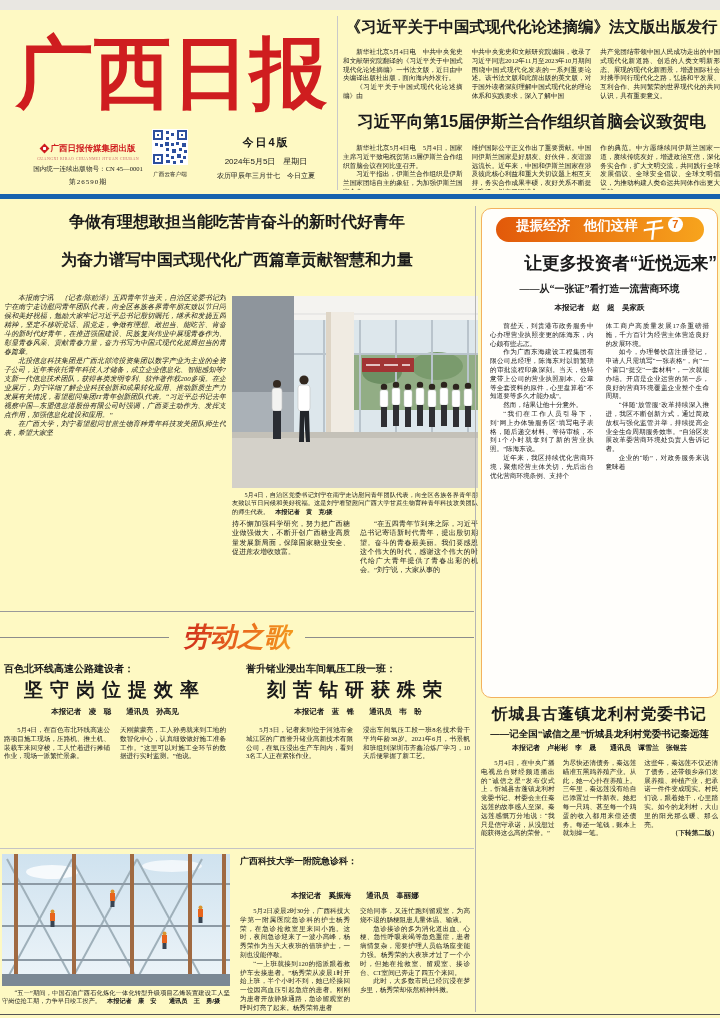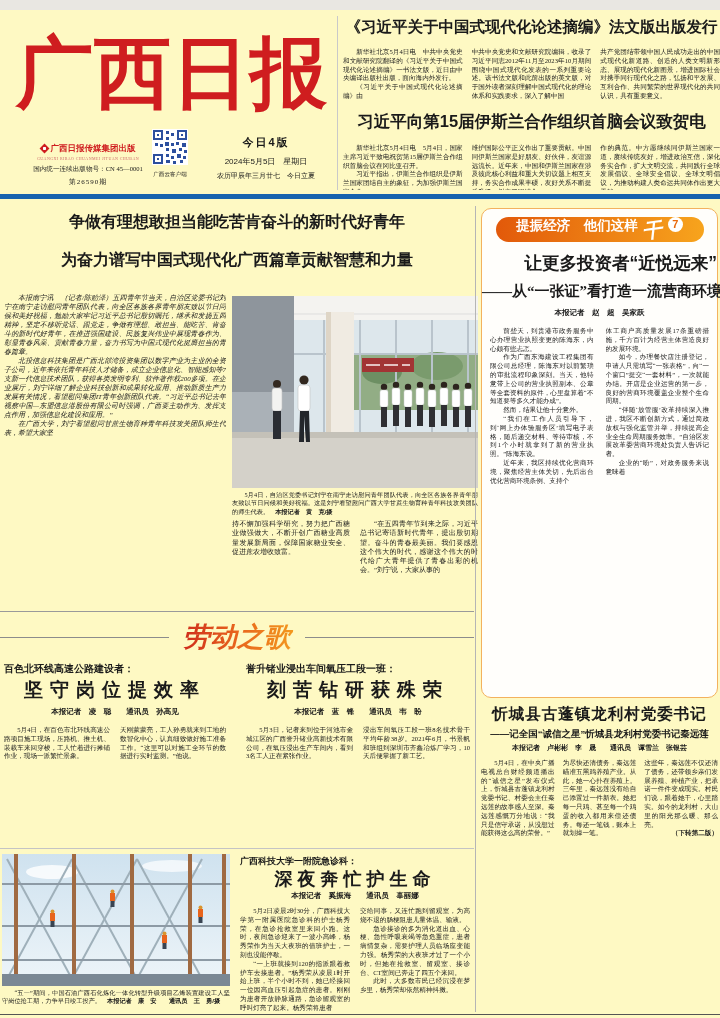--- a/index.html
+++ b/index.html
@@ -81,21 +81,21 @@
   
   .eco-box{left:481px;top:198px;width:237px;height:490px;border:1.5px solid #f3b25e;border-radius:10px;
            box-sizing:border-box;background:#fffefb;}
   .banner{width:208px;height:25px;margin:8px auto 0;border-radius:13px;display:flex;align-items:flex-start;justify-content:center;
           background:linear-gradient(90deg,#e2590a,#f7a41d);color:#fff;font-family:"Liberation Sans",sans-serif;
           font-weight:900;font-size:13.5px;white-space:nowrap;}
   .banner-gan{font-family:"DejaVu Serif",serif;font-style:italic;font-size:20px;margin:0 2px 0 4px;transform:rotate(-8deg);}
   .banner-circle{display:inline-block;width:15px;height:15px;border-radius:50%;background:#fff;color:#e86a0e;
                  font-size:11px;line-height:15px;text-align:center;font-weight:900;margin-left:4px;}
   .eco-title{margin-top:9px;text-align:right;font-family:"Liberation Sans",sans-serif;font-weight:900;font-size:17.5px;white-space:nowrap;}
-  .eco-sub{margin-top:7px;text-align:center;font-weight:bold;font-size:15px;white-space:nowrap;}
+  .eco-sub{margin-top:7px;text-align:center;font-weight:bold;font-size:10px;white-space:nowrap;}
   .eco-byline{margin-top:7px;text-align:center;font-family:"Liberation Sans",sans-serif;font-weight:bold;font-size:7.5px;}
   .eco-body{display:flex;gap:12px;margin:9px 8px 0;height:366px;}
 
   .mt-title{left:481px;top:694px;width:237px;text-align:center;font-weight:900;font-size:15.5px;letter-spacing:1px;white-space:nowrap;}
   .mt-sub{left:481px;top:718px;width:237px;text-align:center;font-family:"Liberation Sans",sans-serif;font-weight:bold;font-size:9.5px;white-space:nowrap;}
   .mt-byline{left:481px;top:733px;width:237px;text-align:center;font-family:"Liberation Sans",sans-serif;font-weight:bold;font-size:7px;white-space:nowrap;}
   .mt-body{left:481px;top:749px;width:237px;height:252px;gap:8px;}
   .mt-c3 p:last-child{text-indent:0;text-align:right;font-weight:bold;}
 
   
@@ -385,21 +385,20 @@
             <rect x="0" y="3" width="5" height="8" fill="#e8641c"></rect>
             <rect x="0.5" y="11" width="4" height="6" fill="#394452"></rect>
           </g>
       </g>
       <rect y="120" width="228" height="12" fill="#7b8894"></rect>
     </svg>
   </div>
   <div class="abs caption2"><span>“五一”期间，中国石油广西石化炼化一体化转型升级项目乙烯装置建设工人坚守岗位抢工期，力争早日竣工投产。</span><span class="credit">本报记者　康　安　　通讯员　王　勇/摄</span></div>
 
   <div class="abs sub-kicker night-k">广西科技大学一附院急诊科：</div>
-  <div class="abs sub-title night-t">深夜奔忙护生命</div>
   <div class="abs byline night-b">本报记者　奚振海　　通讯员　辜丽娜</div>
   <div class="abs cols night-body">
     <div class="body-col">
         <p>5月2日凌晨2时30分，广西科技大学第一附属医院急诊科的护士杨秀荣，在急诊抢救室里来回小跑。这时，夜间急诊迎来了一波小高峰，杨秀荣作为当天大夜班的值班护士，一刻也没能停歇。</p>
         <p>“一上班就接到120的指派跟着救护车去接患者。”杨秀荣从凌晨1时开始上班，半个小时不到，她已经接回一位因高血压引起急症的患者。刚刚为患者开放静脉通路，急诊留观室的呼叫灯亮了起来。杨秀荣将患者</p>
       </div>
     <div class="body-col cont">
         <p>交给同事，又连忙跑到留观室，为高烧不退的肠梗阻患儿量体温、输液。</p>
         <p>急诊接诊的多为消化道出血、心梗、急性呼吸衰竭等急危重症，患者病情复杂，需要护理人员临场应变能力强。杨秀荣的大夜班才过了一个小时，但她在抢救室、留观室、接诊台、CT室间已奔走了四五个来回。</p>
         <p>此时，大多数市民已经沉浸在梦乡里，杨秀荣却依然精神抖擞。</p>

